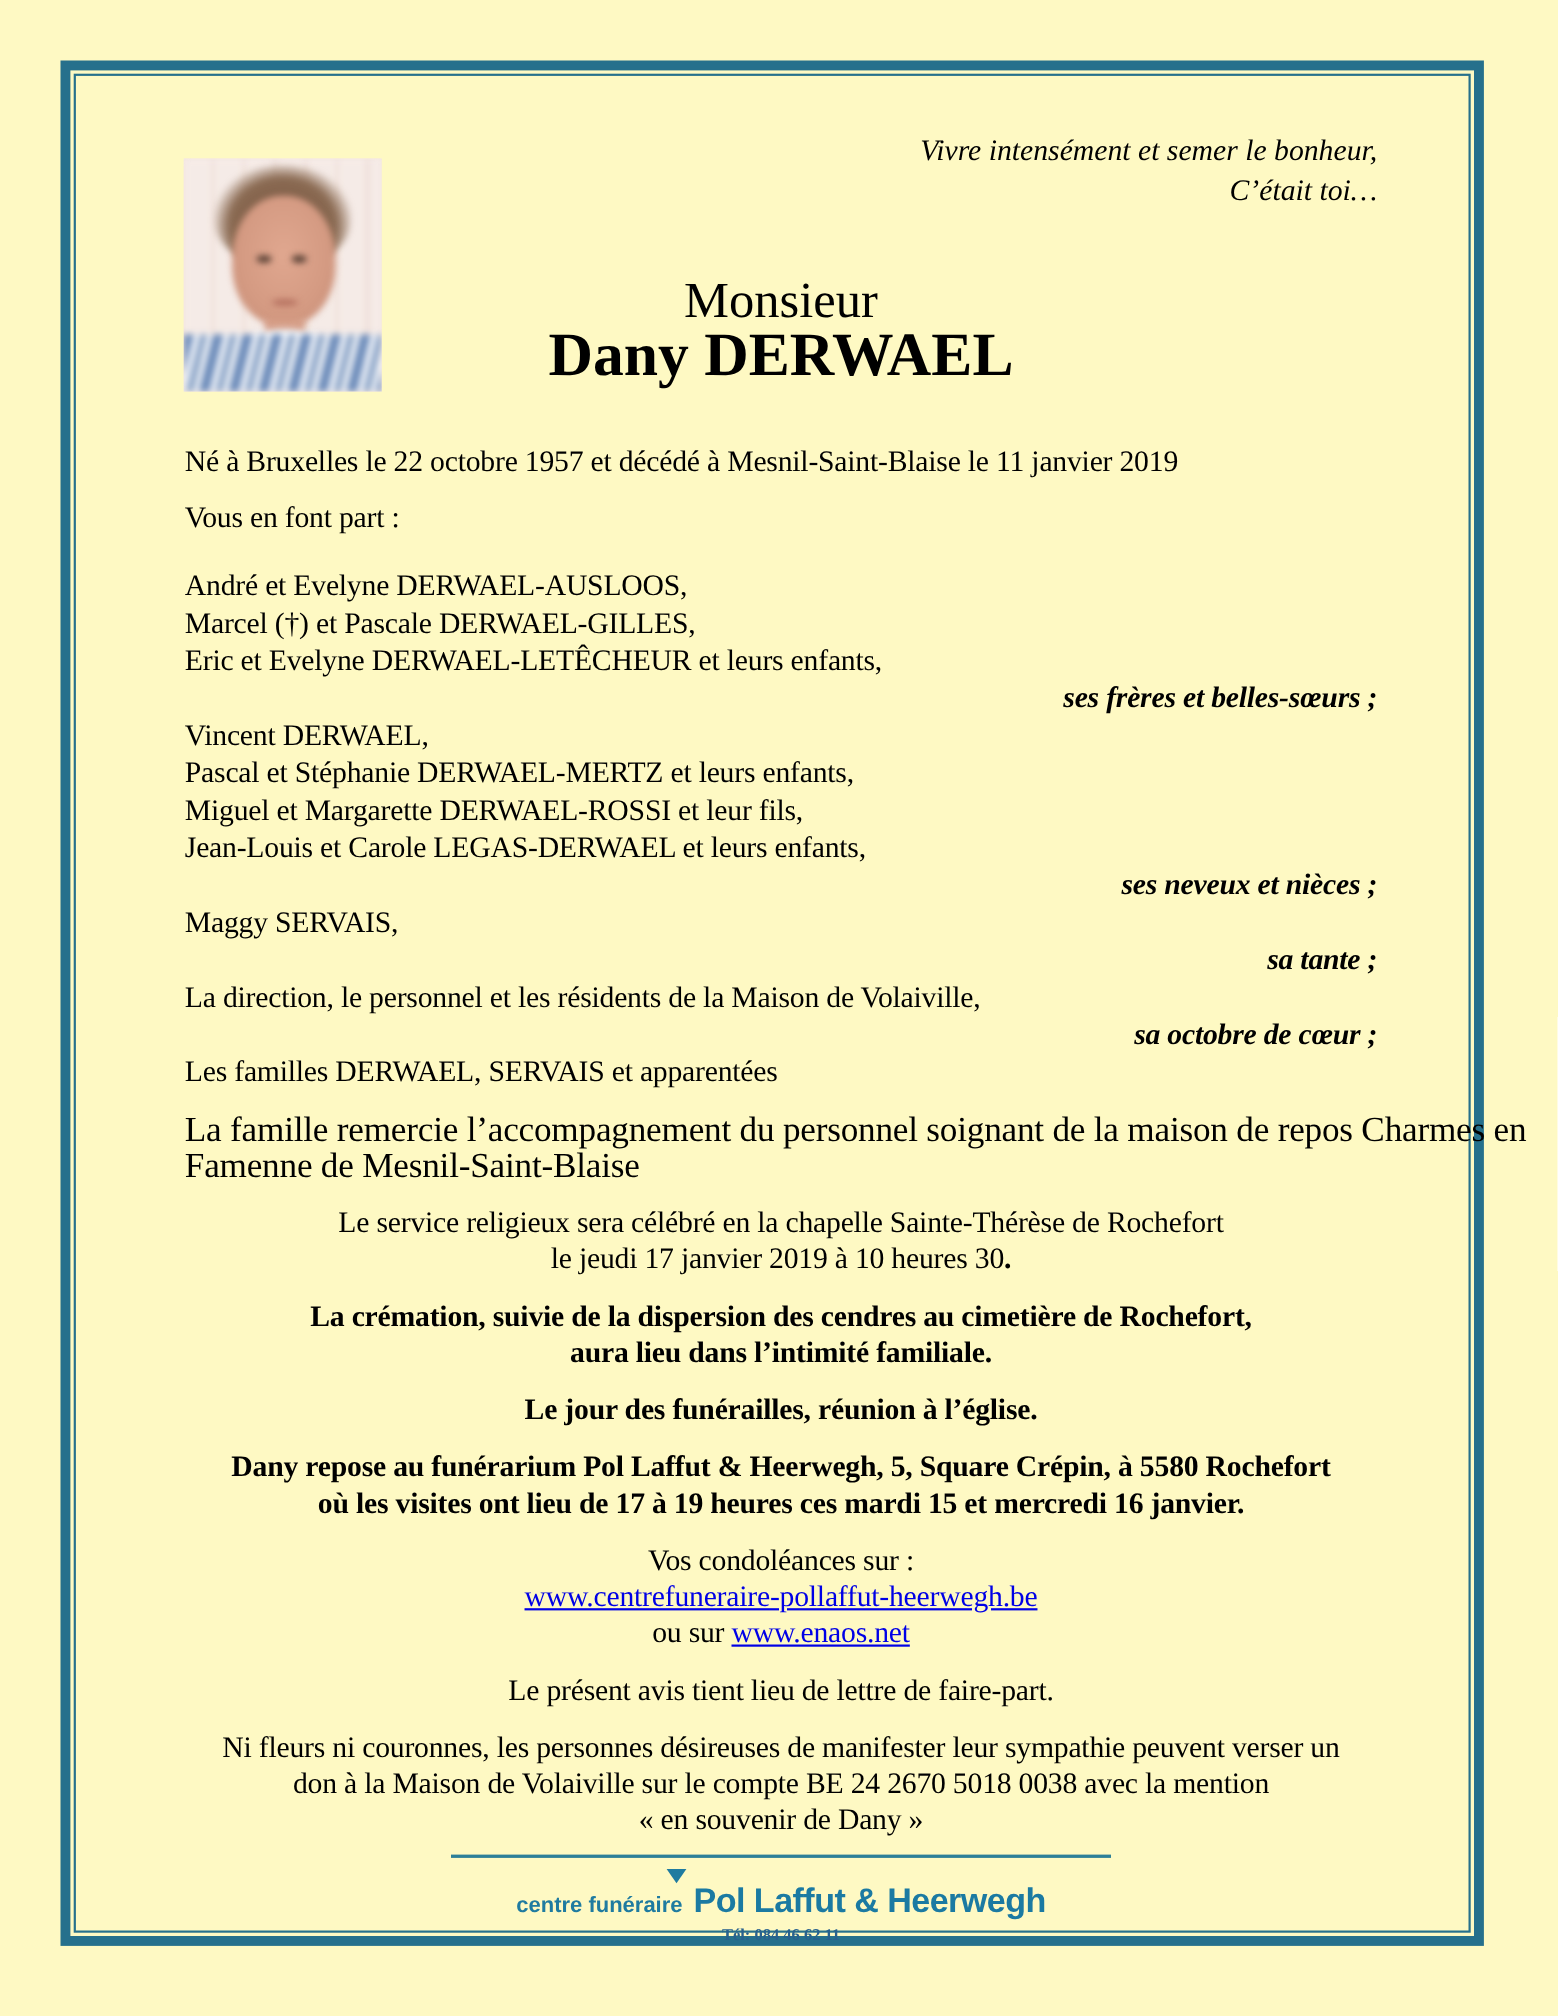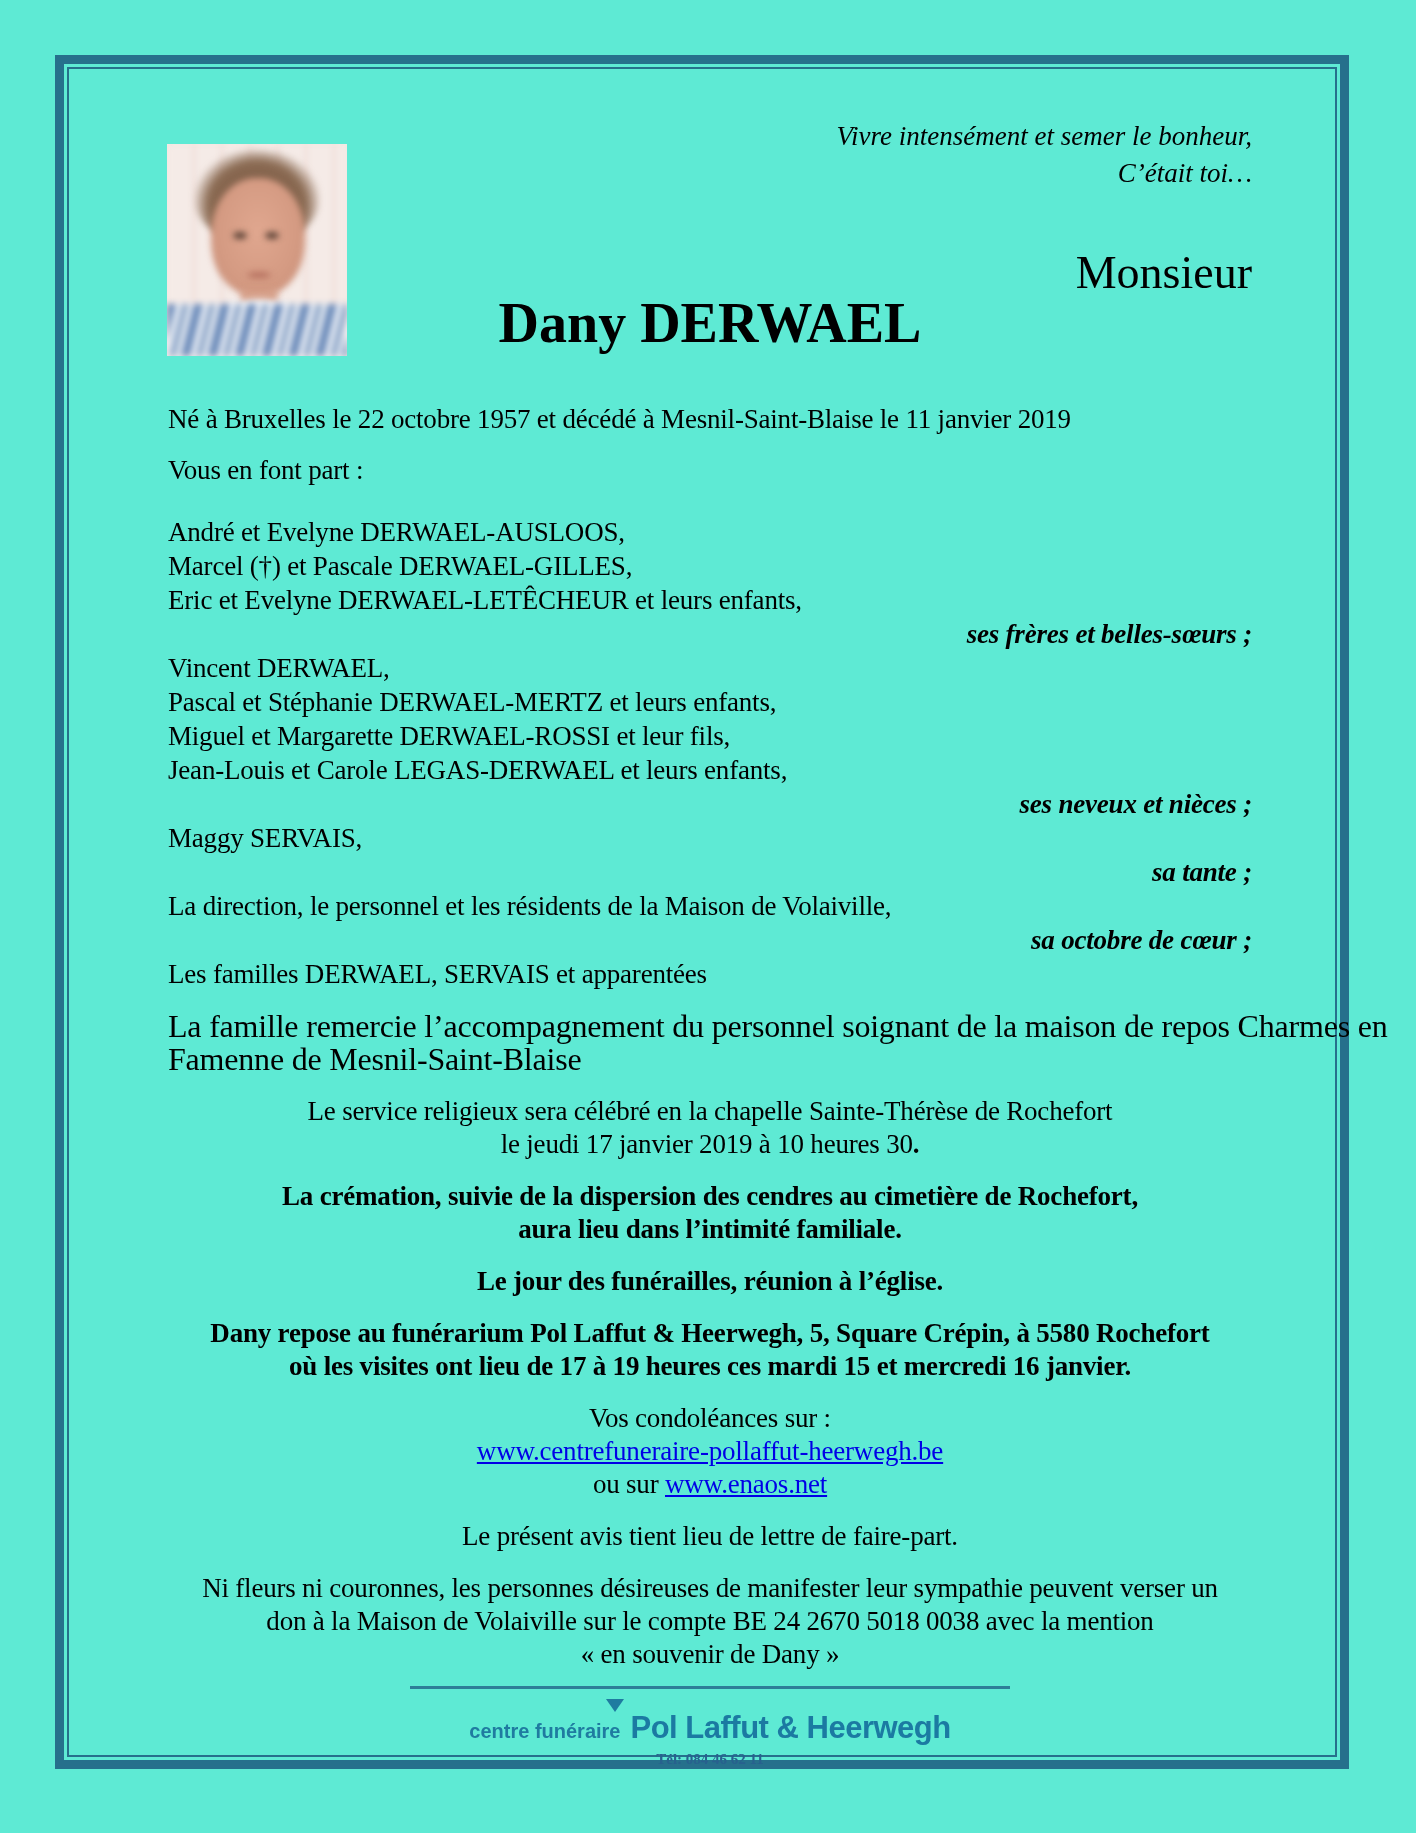--- a/index.html
+++ b/index.html
@@ -1,17 +1,17 @@
 <!DOCTYPE html>
 <html><head>
 <meta charset="utf-8">
 <style>
   html,body{margin:0;padding:0;background:#ffffff;}
   .page{
-    position:relative;width:1416px;height:1833px;background:#5eead4;overflow:hidden;
+    position:relative;width:1416px;height:1833px;background:#fef9c3;overflow:hidden;
     font-family:"Liberation Serif", serif;color:#000;
   }
   
   .border-outer{position:absolute;left:55px;top:55px;width:1294px;height:1714px;
     border:9px solid #26708c;box-sizing:border-box;}
   .border-inner{position:absolute;inset:3px;border:2px solid #26708c;}
   
   .content{position:absolute;left:168px;top:0;width:1084px;}
   
   .header{position:relative;height:402px;}
@@ -27,21 +27,21 @@
   .ph-eye-l{left:66px;top:88px;width:14px;height:7px;border-radius:50%;background:#5a4236;}
   .ph-eye-r{left:98px;top:88px;width:14px;height:7px;border-radius:50%;background:#5a4236;}
   .ph-mouth{left:80px;top:128px;width:24px;height:6px;border-radius:50%;background:#b5705f;}
   .ph-neck{left:74px;top:146px;width:36px;height:26px;background:#d49a82;}
   .ph-shirt{left:0;top:160px;width:180px;height:52px;
     background:repeating-linear-gradient(104deg,#6d8cba 0 9px,#e9eef6 9px 15px,#8aa3c6 15px 21px,#f2f5f9 21px 26px);}
   .ph-collar{left:52px;top:152px;width:80px;height:34px;border-radius:50%;
     background:radial-gradient(ellipse,#f4f6f8 0 45%,transparent 70%);}
   .quote{position:absolute;right:0;top:118px;text-align:right;font-style:italic;
     font-size:27px;line-height:37px;white-space:nowrap;}
-  .title{position:absolute;left:0;top:250px;width:100%;text-align:right;
+  .title{position:absolute;left:0;top:250px;width:100%;text-align:center;
     font-size:46px;line-height:46px;}
   .name{position:absolute;left:0;top:297px;width:100%;text-align:center;
     font-size:56px;line-height:52px;font-weight:bold;}
   
   .ln{white-space:nowrap;}
   p.body-p{margin:0;font-size:27px;line-height:34px;letter-spacing:-0.2px;}
   p.announce{margin-top:17px;}
   .family{margin-top:28px;font-size:27px;line-height:34px;letter-spacing:-0.2px;}
   .role{text-align:right;font-style:italic;font-weight:bold;}
   .thanks{margin-top:19px;font-size:32px;line-height:33px;letter-spacing:-0.2px;}

